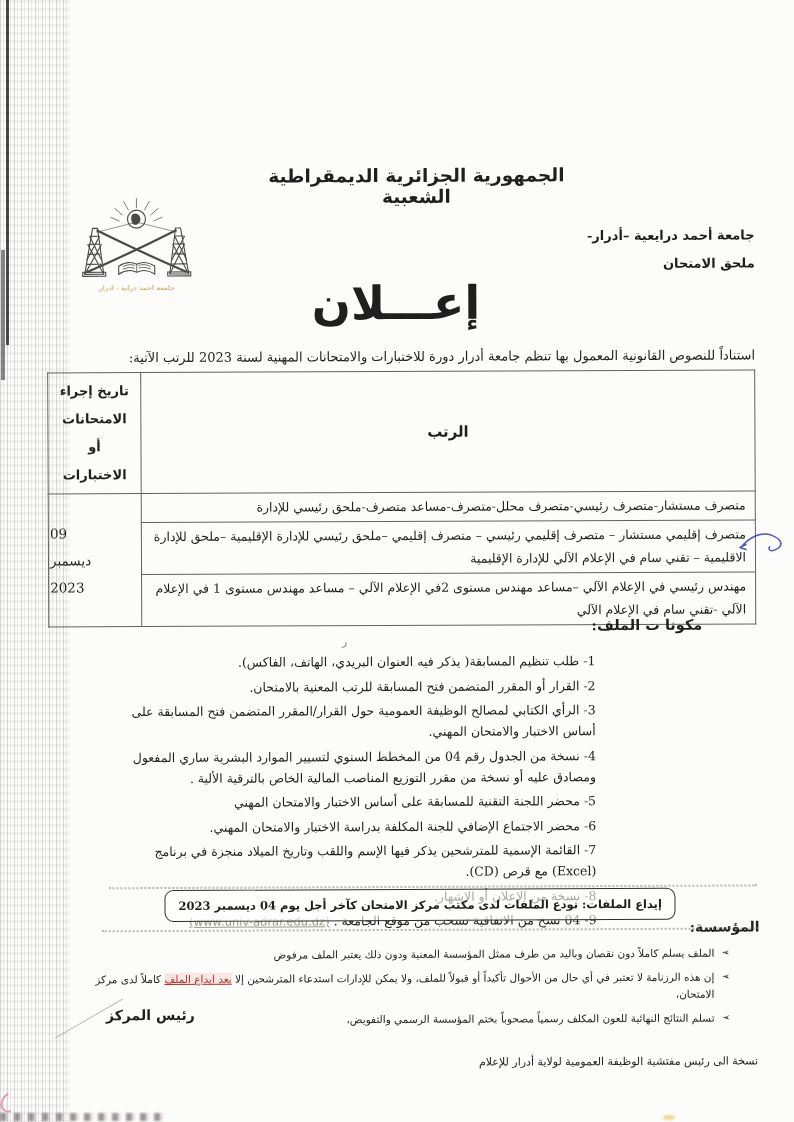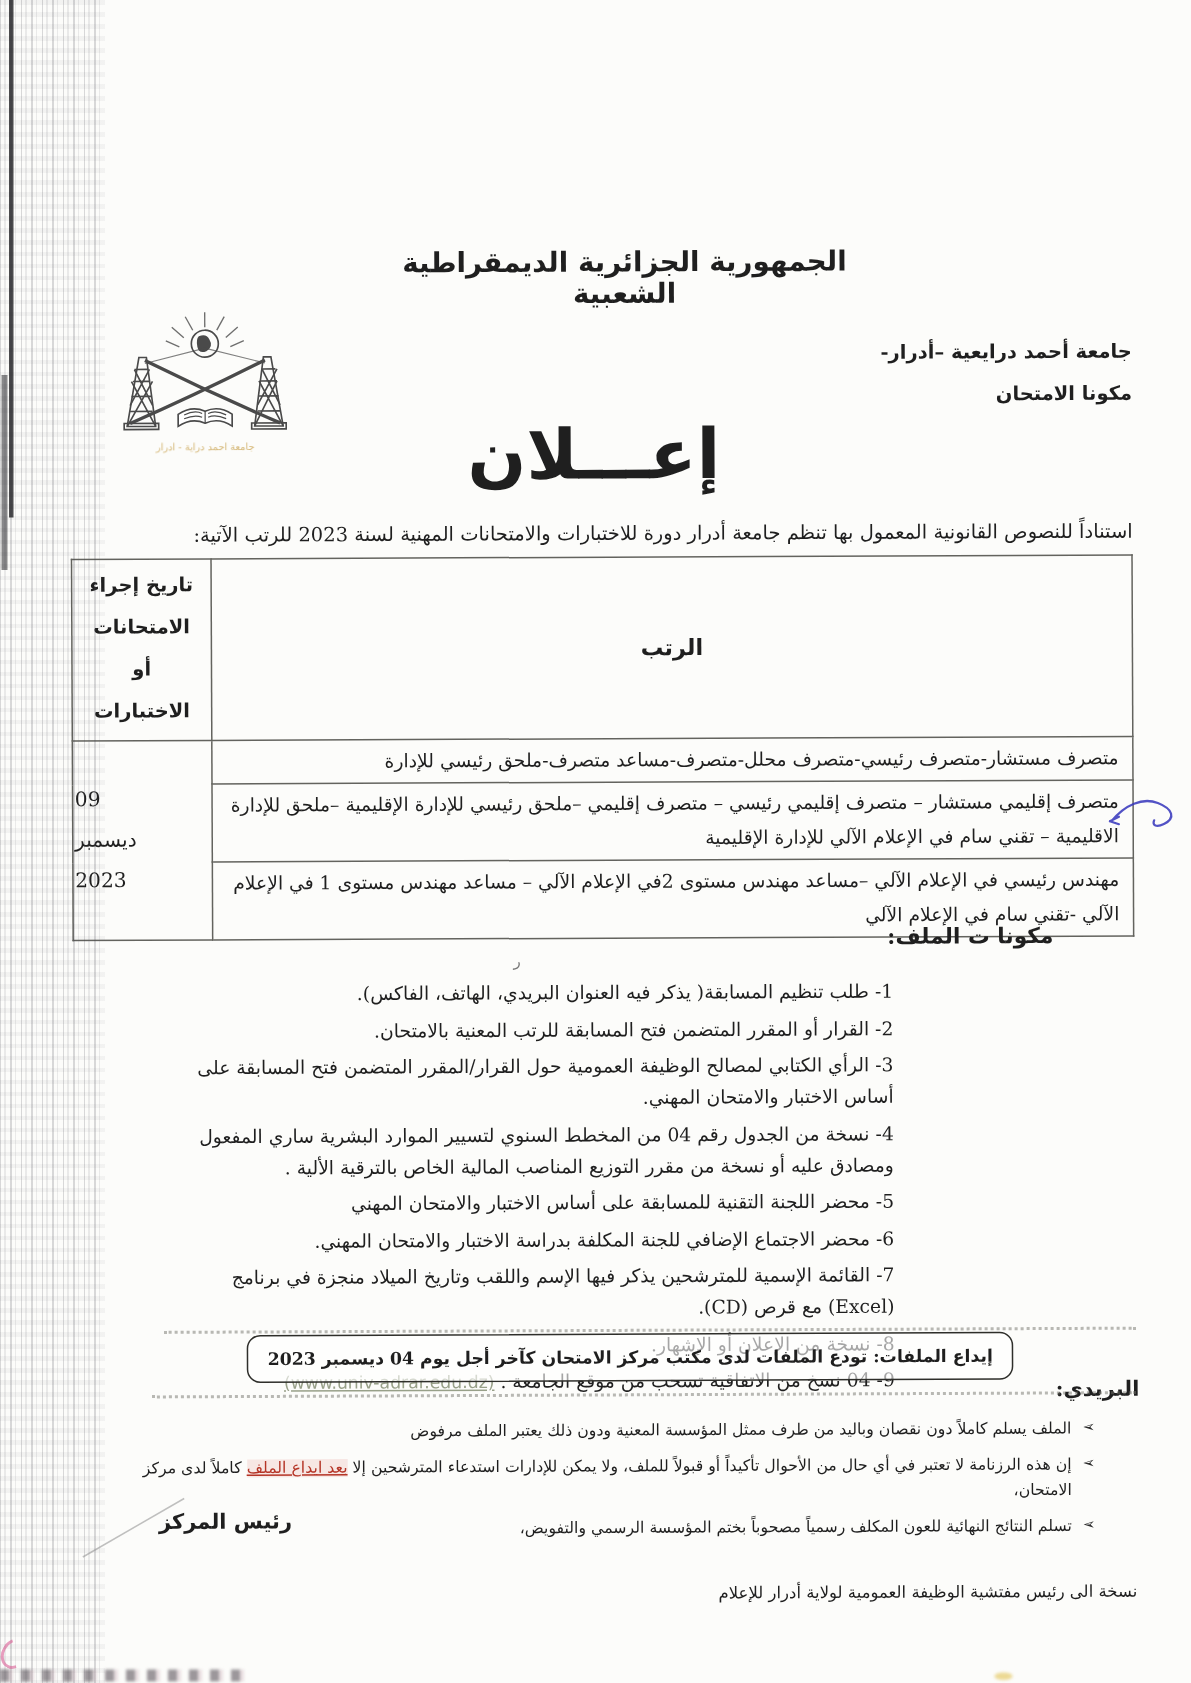--- a/index.html
+++ b/index.html
@@ -25,21 +25,21 @@
     border-radius:50%;border-top-color:transparent;border-right-color:transparent;transform:rotate(28deg);z-index:7;}
   .bottom-smudge{position:absolute;left:0;top:1113px;width:165px;height:8px;z-index:7;filter:blur(1px);
     background:repeating-linear-gradient(90deg, rgba(60,50,60,.5) 0 6px, rgba(200,170,180,.35) 6px 9px, transparent 9px 14px);}
   .yellow-dot{position:absolute;left:663px;top:1115px;width:12px;height:5px;background:rgba(228,198,92,.65);border-radius:50%;filter:blur(1px);z-index:7;}
   .dotted-line{position:absolute;border-top:2px dotted rgba(115,115,108,.5);height:0;z-index:1;}
   .stray-glyph{font-size:10px;color:#555;opacity:.8;}
 
   
   .republic-title{top:165px;left:238px;width:360px;text-align:center;font-size:18.5px;font-weight:bold;}
   .hdr-line{right:38px;font-size:13px;font-weight:bold;text-align:right;}
-  .logo-box{left:72px;top:203px;width:132px;height:104px;}
+  .logo-box{left:72px;top:193px;width:132px;height:104px;font-weight:bold;}
   .announce-title{top:276px;left:0;width:100%;text-align:center;font-size:46px;font-weight:bold;letter-spacing:1px;}
   .intro-line{top:349px;right:38px;left:48px;font-size:13px;text-align:right;}
 
   
   .ranks-table{position:absolute;top:371px;right:38px;border-collapse:collapse;table-layout:fixed;width:701px;}
   .ranks-table td{border:1px solid #63635e;vertical-align:middle;}
   .th-ranks{width:611px;height:104px;text-align:center;font-weight:bold;font-size:15px;}
   .th-date{width:88px;text-align:center;font-weight:bold;font-size:13px;line-height:2.15;white-space:pre-line;padding:4px 2px;}
   .rank-cell{font-size:12.5px;line-height:1.8;padding:3px 9px;text-align:right;}
   .date-cell{text-align:left;font-size:13.5px;}
@@ -81,21 +81,21 @@
   <div class="scan-dark-line2"></div>
   <div class="fold-line"></div>
   <div class="pink-mark"></div>
   <div class="bottom-smudge"></div>
   <div class="yellow-dot"></div>
 
   <div class="content">
 
     <div class="abs republic-title">الجمهورية الجزائرية الديمقراطية الشعبية</div>
     <div class="abs hdr-line" style="top:229px;">جامعة أحمد درايعية –أدرار-</div>
-    <div class="abs hdr-line" style="top:257px;">مكونا الامتحان</div>
+    <div class="abs hdr-line" style="top:257px;">ملحق الامتحان</div>
 
     <div class="abs logo-box">
       <svg width="132" height="104" viewBox="0 0 132 104">
         <g stroke="#4a4a4a" fill="none" stroke-width="1.1">
 
           <g stroke-width="0.9" opacity="0.8">
             <line x1="66" y1="14" x2="66" y2="4"></line>
               <line x1="58" y1="16" x2="53" y2="7"></line>
             <line x1="74" y1="16" x2="79" y2="7"></line>
               <line x1="52" y1="21" x2="44" y2="14"></line>
@@ -177,21 +177,21 @@
         <span>9- 04 نسخ من الاتفاقية تسحب من موقع الجامعة .</span>
         <span class="url-link">(www.univ-adrar.edu.dz)</span>
       </div>
     </div>
 
     <div class="dotted-line" style="top:886px;left:108px;width:648px;"></div>
     <div class="dotted-line" style="top:929px;left:100px;width:656px;"></div>
 
     <div class="abs deposit-box">إيداع الملفات: تودع الملفات لدى مكتب مركز الامتحان كآخر أجل يوم 04 ديسمبر 2023</div>
 
-    <div class="abs notes-heading">البريدي:</div>
+    <div class="abs notes-heading">المؤسسة:</div>
     <div class="abs notes-list">
       <div class="note-row">
         <span class="note-bullet">➢</span>
         <span>الملف يسلم كاملاً دون نقصان وباليد من طرف ممثل المؤسسة المعنية ودون ذلك يعتبر الملف مرفوض</span>
       </div>
       <div class="note-row">
         <span class="note-bullet">➢</span>
         <span><span>إن هذه الرزنامة لا تعتبر في أي حال من الأحوال تأكيداً أو قبولاً للملف، ولا يمكن للإدارات استدعاء المترشحين إلا </span><span class="red-ink">بعد ايداع الملف</span><span> كاملاً لدى مركز الامتحان،</span></span>
       </div>
       <div class="note-row">

